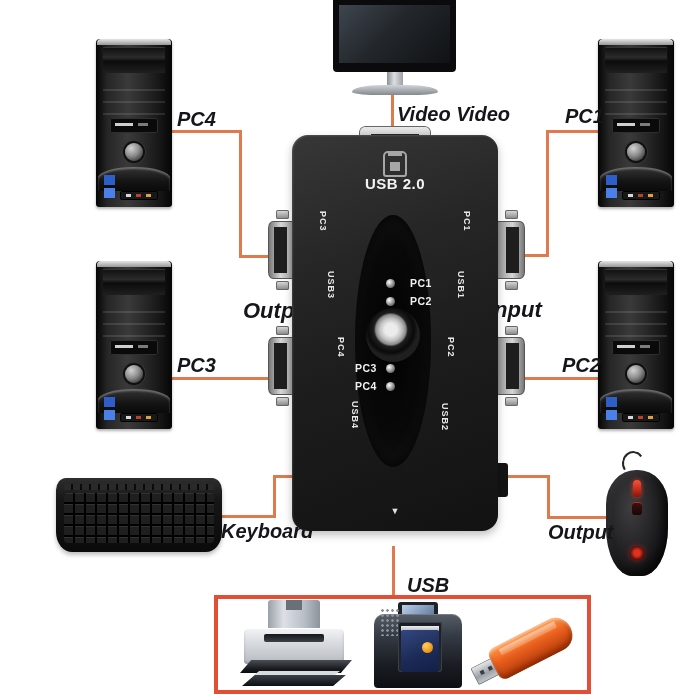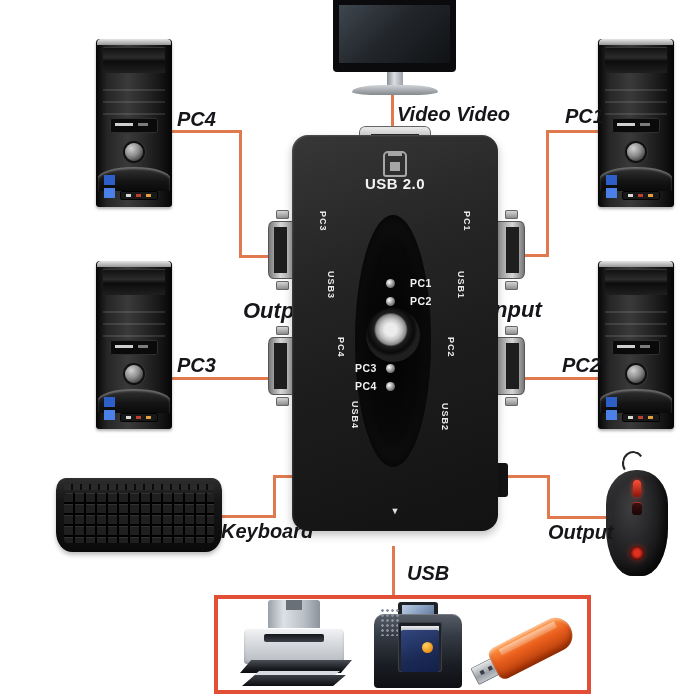--- a/index.html
+++ b/index.html
@@ -363,15 +363,15 @@
 
   <div class="lbl" style="left:397px;top:103px">Video Video</div>
   <div class="lbl" style="left:177px;top:108px">PC4</div>
   <div class="lbl" style="left:565px;top:105px">PC1</div>
   <div class="lbl" style="left:243px;top:299px;font-size:22px">Output</div>
   <div class="lbl" style="left:488px;top:298px;font-size:22px">Input</div>
   <div class="lbl" style="left:177px;top:354px">PC3</div>
   <div class="lbl" style="left:562px;top:354px">PC2</div>
   <div class="lbl" style="left:221px;top:520px">Keyboard</div>
   <div class="lbl" style="left:548px;top:521px">Output</div>
-  <div class="lbl" style="left:407px;top:562px">USB</div>
+  <div class="lbl" style="left:407px;top:574px">USB</div>
 
 </div>
 
 </body></html>

